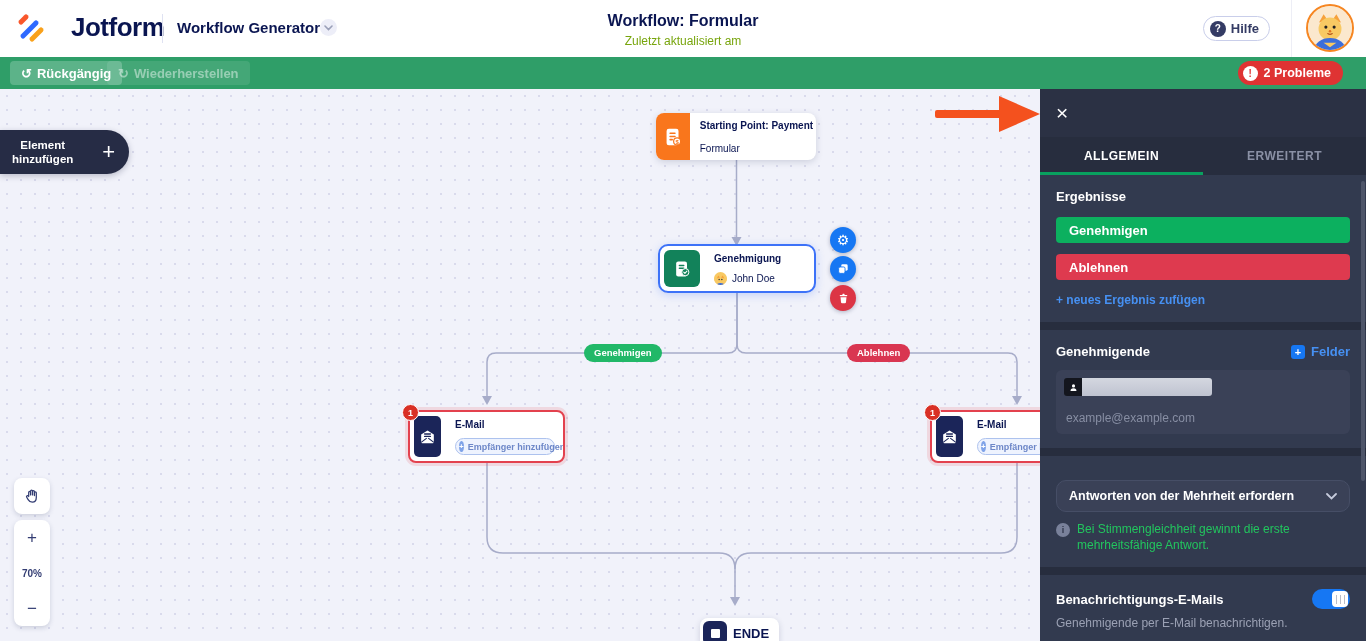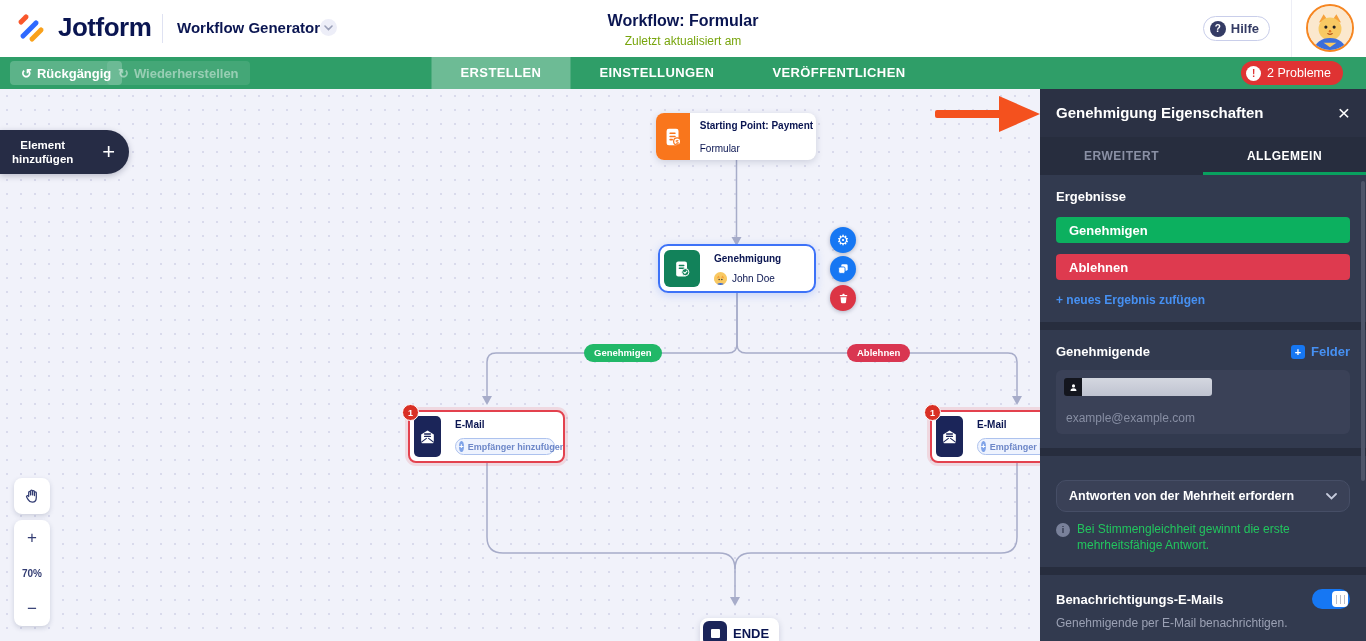--- a/index.html
+++ b/index.html
@@ -1,21 +1,21 @@
 <!DOCTYPE html>
 <html><head>
 <meta charset="utf-8">
 <style>
   * { margin:0; padding:0; box-sizing:border-box; }
   body { font-family:"Liberation Sans", sans-serif; }
   .app { position:relative; width:1366px; height:641px; background:#fff; overflow:hidden; }
 
   
   .topbar { position:absolute; top:0; left:0; width:1366px; height:57px; background:#fff; }
-  .logo-wrap { position:absolute; left:14px; top:11px; display:flex; align-items:center; gap:12px; }
+  .logo-wrap { position:absolute; left:14px; top:11px; display:flex; align-items:center; gap:25px; }
   .logo-text { font-size:26px; font-weight:800; color:#0A1551; letter-spacing:-0.5px; }
   .hdr-div { position:absolute; left:162px; top:14px; width:1px; height:29px; background:#DFE2F2; }
   .app-name-wrap { position:absolute; left:177px; top:19px; display:flex; align-items:center; gap:0; }
   .app-name { font-size:15px; font-weight:600; color:#0A1551; }
   .chev-circle { width:17px; height:17px; border-radius:50%; background:#EDEEF8; display:flex; align-items:center; justify-content:center; }
   .title-wrap { position:absolute; left:50%; transform:translateX(-50%); top:12px; text-align:center; }
   .page-title { font-size:16px; font-weight:bold; color:#0A1551; }
   .page-subtitle { font-size:12px; color:#78A50D; margin-top:4px; }
   .help-btn { position:absolute; right:96px; top:16px; height:25px; border:1px solid #C9CEEA; border-radius:13px; background:#fff; display:flex; align-items:center; gap:5px; padding:0 10px 0 6px; cursor:pointer; }
   .help-q { width:16px; height:16px; border-radius:50%; background:#343B64; color:#fff; font-size:10px; font-weight:bold; display:flex; align-items:center; justify-content:center; }
@@ -26,21 +26,21 @@
   
   .toolbar { position:absolute; top:57px; left:0; width:1366px; height:32px; background:#2F9E68; }
   .undo-btn, .redo-btn { position:absolute; top:4px; height:24px; border:none; border-radius:4px; display:flex; align-items:center; gap:5px; padding:0 11px; font-family:inherit; font-size:13px; font-weight:bold; cursor:pointer; }
   .undo-btn { left:10px; background:rgba(255,255,255,0.22); color:#fff; }
   .redo-btn { left:107px; background:rgba(255,255,255,0.10); color:rgba(255,255,255,0.45); }
   .tool-tabs { position:absolute; left:50%; transform:translateX(-50%); top:0; height:32px; display:flex; }
   .tool-tab { height:32px; line-height:32px; padding:0 29px; color:#fff; font-size:13px; font-weight:bold; letter-spacing:0.4px; cursor:pointer; }
   .tool-tab.active { background:rgba(255,255,255,0.30); }
   .problems-badge { position:absolute; right:23px; top:4px; height:24px; background:#DF3333; border-radius:12px; display:flex; align-items:center; gap:6px; padding:0 12px 0 5px; cursor:pointer; }
   .problems-ex { width:15px; height:15px; border-radius:50%; background:#fff; color:#DF3333; font-size:10px; font-weight:bold; display:flex; align-items:center; justify-content:center; }
-  .problems-label { color:#fff; font-size:12.5px; font-weight:normal; }
+  .problems-label { color:#fff; font-size:12.5px; font-weight:bold; }
 
   
   .canvas { position:absolute; top:89px; left:0; width:1040px; height:552px; background-color:#F1F2FA;
     background-image:radial-gradient(circle, #D9DAEC 1.2px, transparent 1.2px); background-size:14px 14px; overflow:hidden; }
   .connectors { position:absolute; left:0; top:0; }
 
   .add-element { position:absolute; left:0; top:41px; width:129px; height:44px; background:#262C45; border-radius:0 22px 22px 0; display:flex; align-items:center; justify-content:space-between; padding:0 14px 0 12px; cursor:pointer; box-shadow:0 2px 6px rgba(20,25,60,0.25); }
   .add-element-label { color:#fff; font-size:11.5px; font-weight:bold; line-height:1.25; text-align:center; }
   .add-element-plus { color:#fff; font-size:22px; font-weight:300; }
 
@@ -177,25 +177,20 @@
 
   <div class="toolbar">
     <button class="undo-btn">
       <span>↺</span>
       <span>Rückgängig</span>
     </button>
     <button class="redo-btn">
       <span>↻</span>
       <span>Wiederherstellen</span>
     </button>
-    <div class="tool-tabs">
-      <div class="tool-tab active">ERSTELLEN</div>
-      <div class="tool-tab">EINSTELLUNGEN</div>
-      <div class="tool-tab">VERÖFFENTLICHEN</div>
-    </div>
     <div class="problems-badge">
       <span class="problems-ex">!</span>
       <span class="problems-label">2 Probleme</span>
     </div>
   </div>
 
   <div class="canvas">
 
     <svg class="connectors" width="1040" height="552">
       <g stroke="#A7ACC9" stroke-width="1.5" fill="none">
@@ -342,26 +337,25 @@
     </div>
   </div>
 
   <svg class="pointer-arrow" width="107" height="38" viewBox="0 0 107 38">
     <rect x="2" y="15" width="70" height="8" rx="2" fill="#F4511E"></rect>
     <polygon points="66,1 107,19 66,37" fill="#F4511E"></polygon>
   </svg>
 
   <aside class="panel">
     <div class="panel-header">
-      <span class="panel-title">Genehmigung Eigenschaften</span>
       <button class="panel-close">×</button>
     </div>
     <div class="panel-tabs">
+      <div class="panel-tab active">ALLGEMEIN</div>
       <div class="panel-tab">ERWEITERT</div>
-      <div class="panel-tab active">ALLGEMEIN</div>
     </div>
 
     <section class="section">
       <div class="section-heading">Ergebnisse</div>
       <button class="result-btn result-green">Genehmigen</button>
       <button class="result-btn result-red">Ablehnen</button>
       <a class="add-result-link">+ neues Ergebnis zufügen</a>
     </section>
 
     <section class="section">

